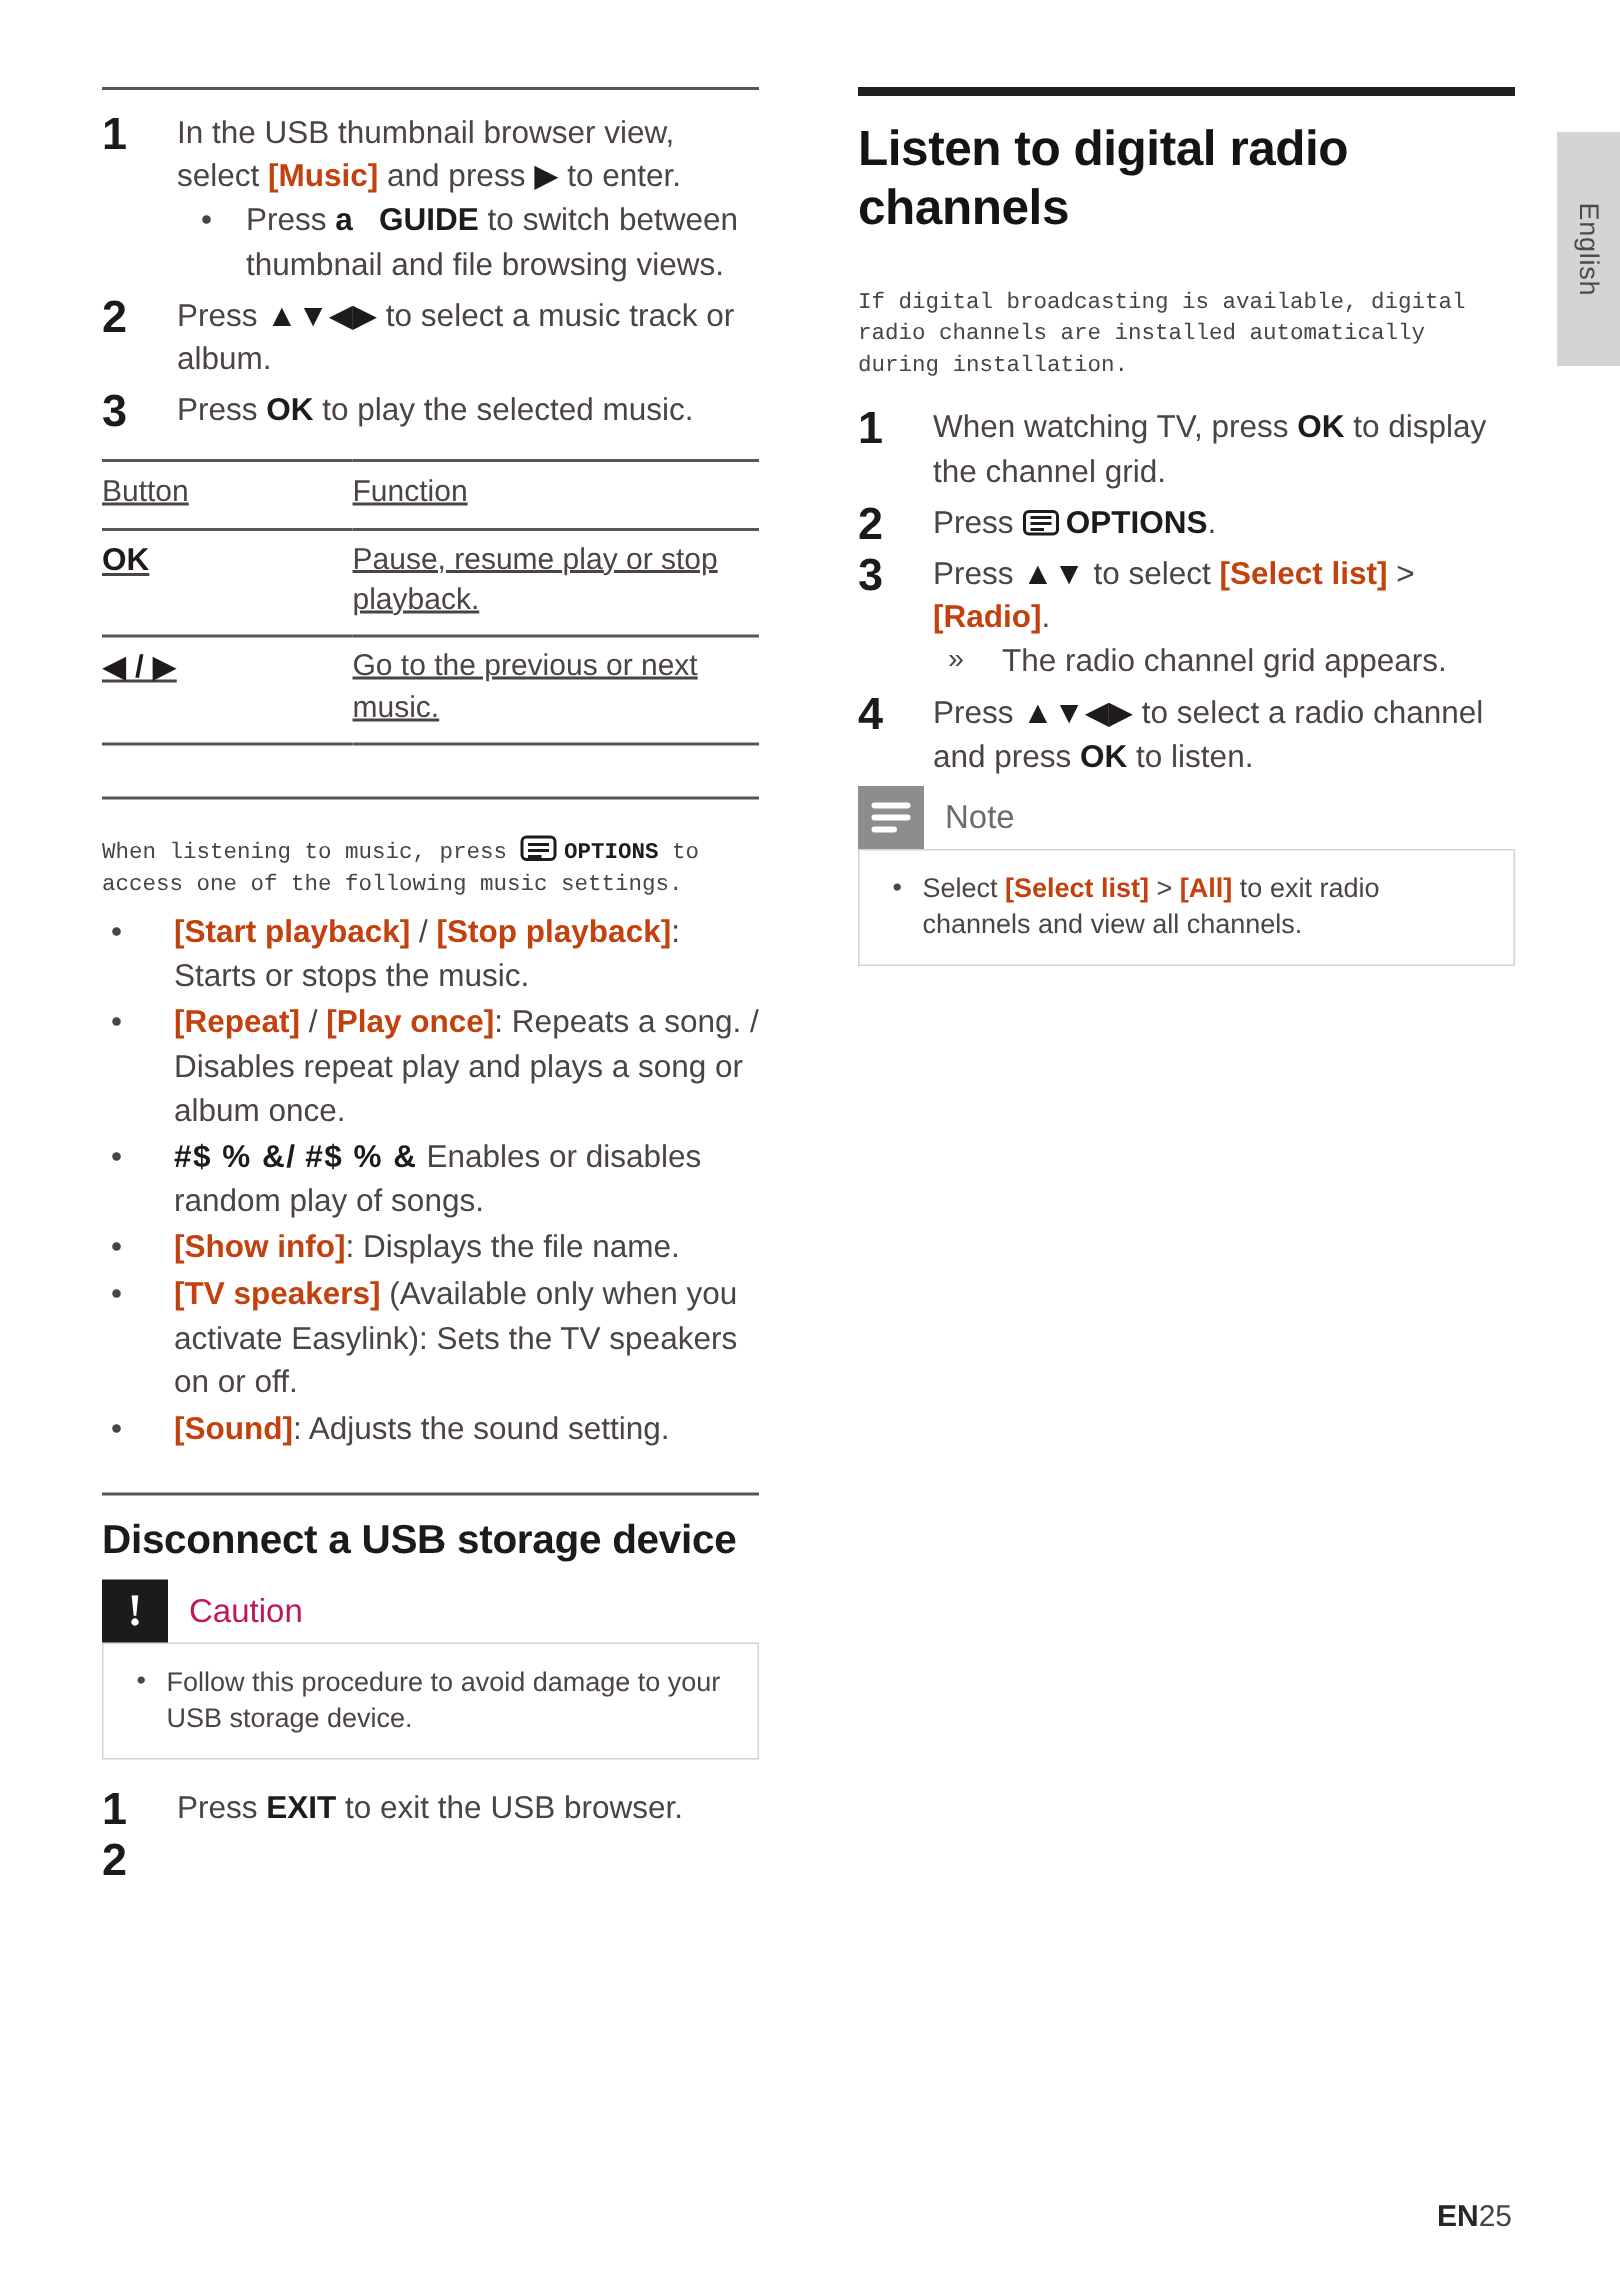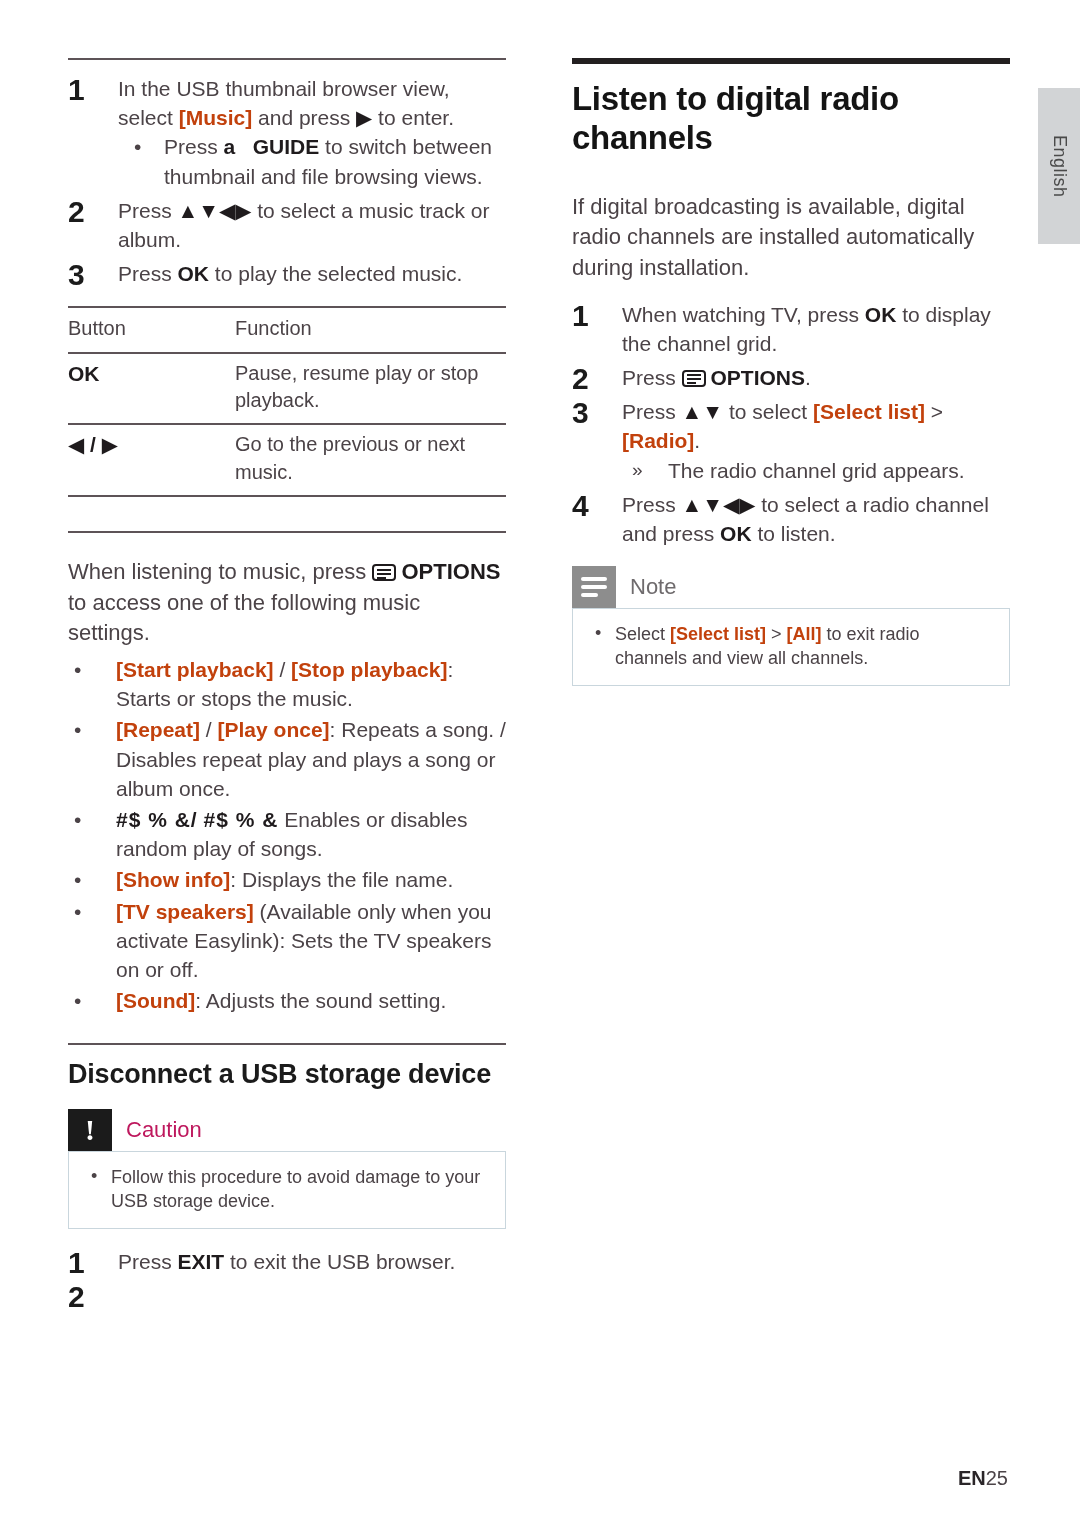--- a/index.html
+++ b/index.html
@@ -55,24 +55,25 @@
     font-size: 33px;
     font-weight: 600;
     color: #141414;
     margin: 0 0 34px 0;
     letter-spacing: -0.3px;
     line-height: 1.18;
   }
 
   
   p.body {
-    font-size: 22px;
+    font-size: 15px;
     line-height: 1.39;
     margin: 0 0 6px 0;
     color: #4b4347;
+    font-family: Liberation Mono, monospace;
   }
 
   
   ol.steps {
     list-style: none;
     margin: 0;
     padding: 0;
   }
   ol.steps > li {
     position: relative;
@@ -158,20 +159,21 @@
   }
   .icon-options i:nth-child(1){ top: 2.5px; width: 14px; }
   .icon-options i:nth-child(2){ top: 6.5px; width: 14px; }
   .icon-options i:nth-child(3){ top: 10.5px; width: 9px; }
 
   
   table.buttons {
     width: 100%;
     border-collapse: collapse;
     margin: 18px 0 0 0;
+    text-decoration: underline;
   }
   table.buttons th,
   table.buttons td {
     text-align: left;
     vertical-align: top;
     font-size: 20px;
     line-height: 1.37;
     padding: 6px 0 9px 0;
     font-weight: 400;
     color: #4b4347;
@@ -181,21 +183,21 @@
     border-bottom: 2px solid #5d5357;
     padding-top: 7px;
   }
   table.buttons tbody td {
     border-bottom: 2px solid #5d5357;
   }
   table.buttons .c1 { width: 167px; }
   table.buttons td.c1 { font-weight: 700; color: #1f1b1d; font-size: 21px; }
 
   
-  .callout { margin-top: 18px; }
+  .callout { margin-top: 5px; }
   .callout-head {
     display: flex;
     align-items: stretch;
     height: 42px;
   }
   .callout-badge {
     width: 44px;
     display: flex;
     align-items: center;
     justify-content: center;

